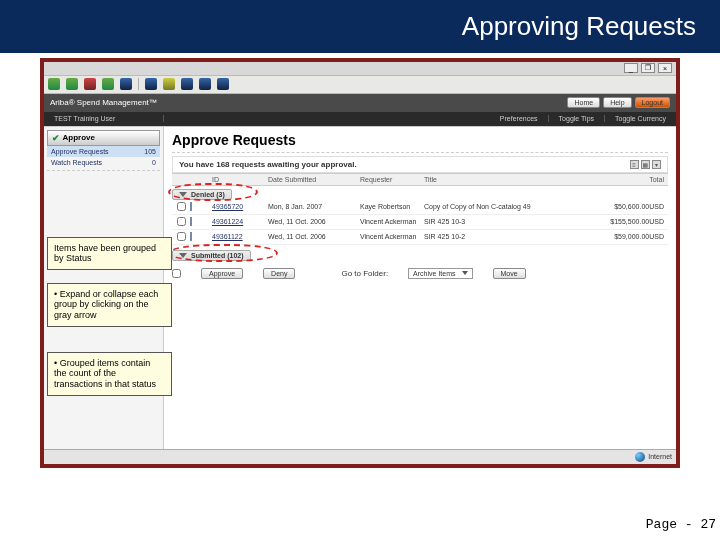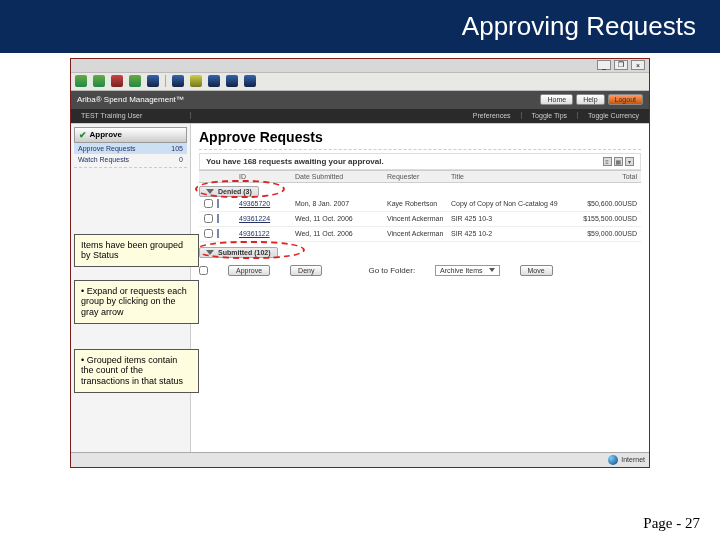--- a/index.html
+++ b/index.html
@@ -1,19 +1,19 @@
 <!DOCTYPE html>
 <html><head>
 <meta charset="utf-8">
 <style>
   * { margin:0; padding:0; box-sizing:border-box; }
   body { width:720px; height:540px; background:#fff; font-family:Verdana,Arial,sans-serif; font-size:9px; overflow:hidden; }
   .slide-title { background:#0a2a5c; color:#fff; padding:12px 24px 12px 0; text-align:right; }
   .slide-title h1 { font-size:26px; font-weight:normal; font-family:Arial,sans-serif; line-height:1.1; }
-  .screenshot { position:relative; margin:5px auto 0; width:580px; height:410px; background:#e4e4e4; border:1px solid #7f1d1d; }
+  .screenshot { position:relative; margin:5px auto 0; width:640px; height:410px; background:#e4e4e4; border:4px solid #7f1d1d; }
   .win-title { height:14px; background:#d8d8d8; border-bottom:1px solid #bbb; display:flex; justify-content:flex-end; align-items:center; gap:3px; padding:0 4px; font-size:8px; }
   .win-btn { width:14px; height:10px; border:1px solid #888; background:#eee; display:inline-flex; align-items:center; justify-content:center; font-size:7px; }
   .ie-toolbar { height:18px; background:#e8e8e4; border-bottom:1px solid #bbb; display:flex; align-items:center; padding:0 4px; gap:6px; }
   .ie-ico { width:12px; height:12px; border-radius:2px; display:inline-block; }
   .co-g { background:linear-gradient(#6a4,#284); }
   .co-b { background:linear-gradient(#36a,#124); }
   .co-r { background:linear-gradient(#c44,#722); }
   .co-y { background:linear-gradient(#cc4,#772); }
   .ariba-bar { height:18px; background:#4a4a4a; color:#fff; display:flex; align-items:center; justify-content:space-between; padding:0 6px; font-size:8px; }
   .ariba-right { display:flex; gap:3px; }
@@ -38,21 +38,21 @@
   .req-row a { color:#236; text-decoration:underline; }
   .dashed-oval { position:absolute; border:2px dashed #d22; border-radius:50%/60%; pointer-events:none; }
   .action-bar { display:flex; align-items:center; gap:20px; margin-top:4px; padding:3px 0; }
   .btn { background:linear-gradient(#fff,#ddd); border:1px solid #888; padding:1px 7px; font-size:7px; border-radius:2px; }
   .sel-ctl { border:1px solid #999; background:#fff; padding:1px 4px; font-size:7px; display:inline-flex; align-items:center; gap:6px; }
   .sel-ctl .dn{ width:0;height:0;border-left:3px solid transparent;border-right:3px solid transparent;border-top:4px solid #555; }
   .callout-wrap { position:absolute; left:0; top:0; }
   .callout { position:absolute; background:#fffde0; border:1px solid #555; padding:5px 6px; font-size:9px; line-height:1.2; width:125px; color:#000; }
   .ie-status { height:15px; background:#e4e4e4; border-top:1px solid #aaa; display:flex; align-items:center; justify-content:flex-end; gap:3px; padding:0 4px; font-size:7px; color:#333; }
   .globe { width:10px;height:10px;border-radius:50%;background:radial-gradient(circle at 30% 30%, #7cf, #147); }
-  .footer { position:absolute; bottom:8px; right:20px; font-size:15px; font-family:Liberation Serif, serif; }
+  .footer { position:absolute; bottom:8px; right:4px; font-size:13px; font-family:Liberation Mono, monospace; }
   .hr-dash { border-top:1px dashed #ccc; margin-top:2px; }
   .link { color:#236; text-decoration:underline; }
   .tiny-ico { display:inline-block; width:9px; height:9px; border:1px solid #888; background:#ddd; font-size:6px; line-height:8px; text-align:center; color:#555; }
 </style>
 </head>
 <body>
 
 <div class="slide-title">
   <h1>Approving Requests</h1>
 </div>
@@ -197,21 +197,21 @@
   <div class="ie-status">
     <span class="globe"></span>
     <span>Internet</span>
   </div>
 
   <div class="callout-wrap">
     <div class="callout" style="left:3px; top:175px;">
       <span>Items have been grouped by Status</span>
     </div>
     <div class="callout" style="left:3px; top:221px;">
-      <span>• Expand or requests each group by clicking on the gray arrow</span>
+      <span>• Expand or collapse each group by clicking on the gray arrow</span>
     </div>
     <div class="callout" style="left:3px; top:290px;">
       <span>• Grouped items contain the count of the transactions in that status</span>
     </div>
   </div>
 
 </div>
 
 <div class="footer">Page - 27</div>
 

